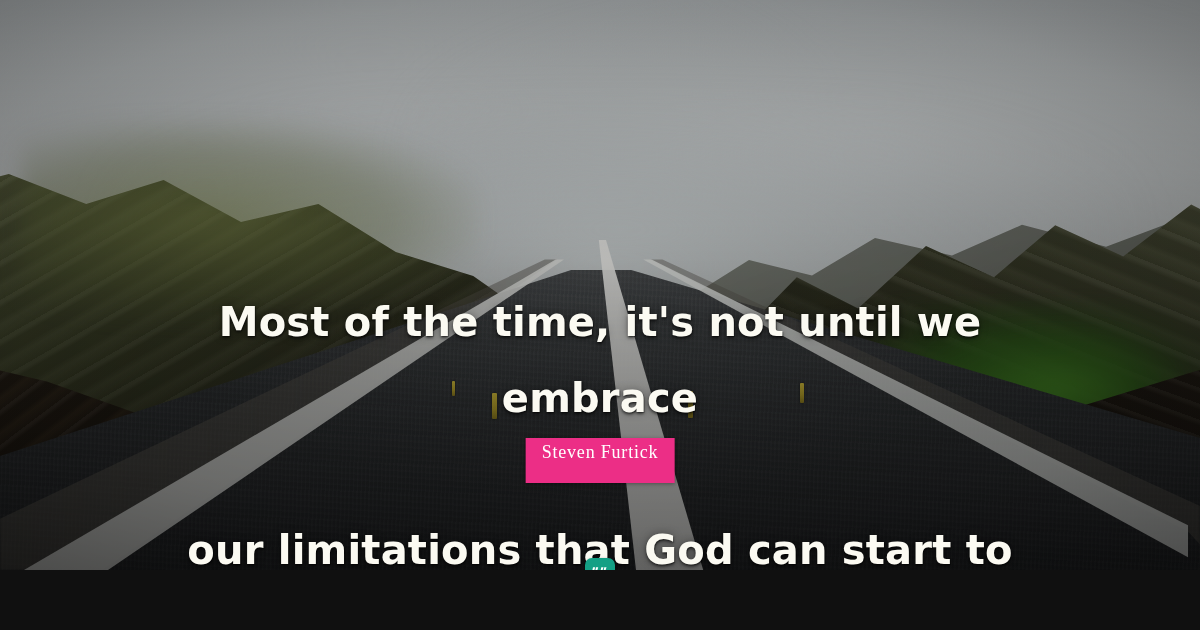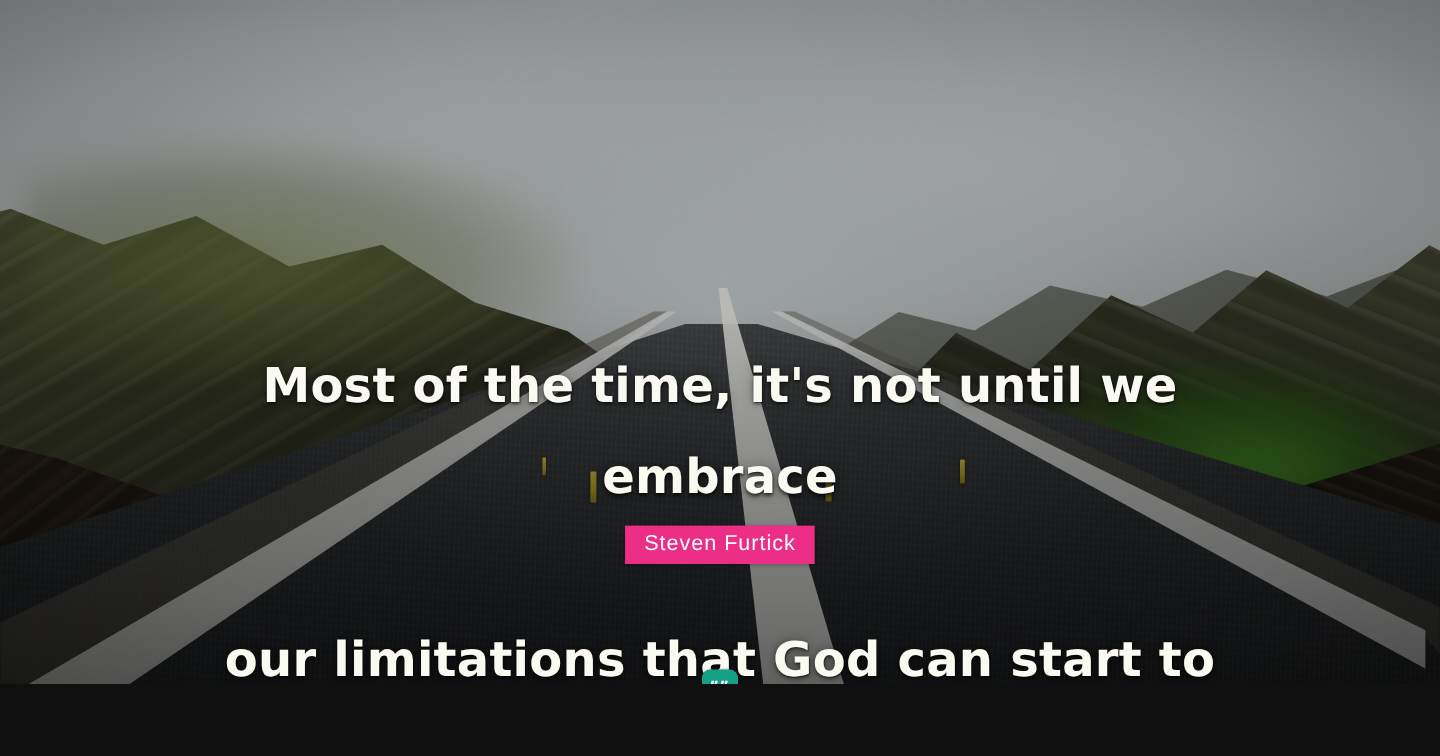--- a/index.html
+++ b/index.html
@@ -249,23 +249,23 @@
       1px 1px 0 rgba(0,0,0,.25);
     white-space:pre-line;
   }
   .quote .qline { display:block; }
 
   .author-badge {
     position:absolute;
     left:50%; transform:translateX(-50%);
     top:438px;
     background:#ec2e86;
-    padding:4px 16px 7px;
+    padding:4px 16px 20px;
     color:#ffffff;
-    font-family:Liberation Sans, sans-serif;
+    font-family:Liberation Serif, serif;
     font-size:18px;
     font-weight:400;
     letter-spacing:.8px;
     line-height:21px;
     white-space:nowrap;
     box-shadow:0 1px 4px rgba(0,0,0,.35);
   }
 
   .brand {
     position:absolute;

